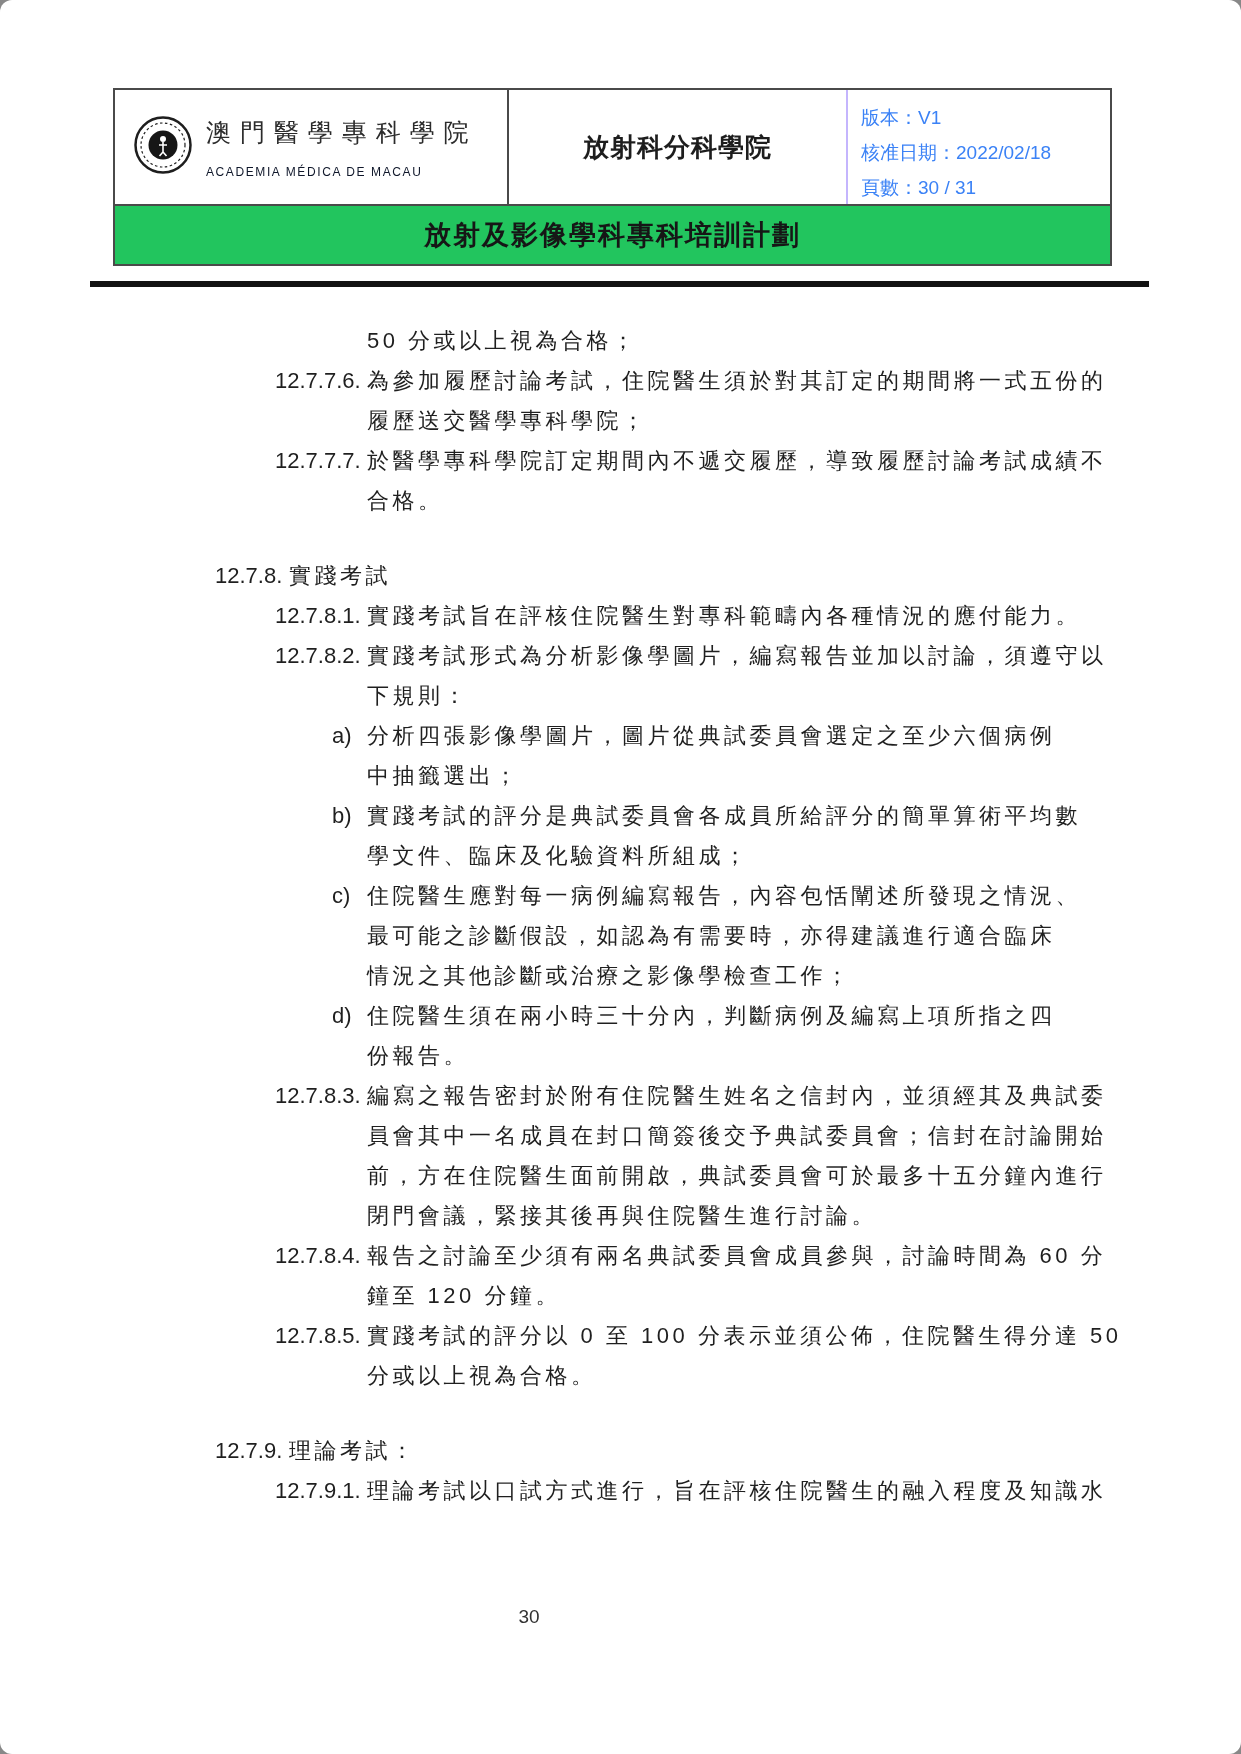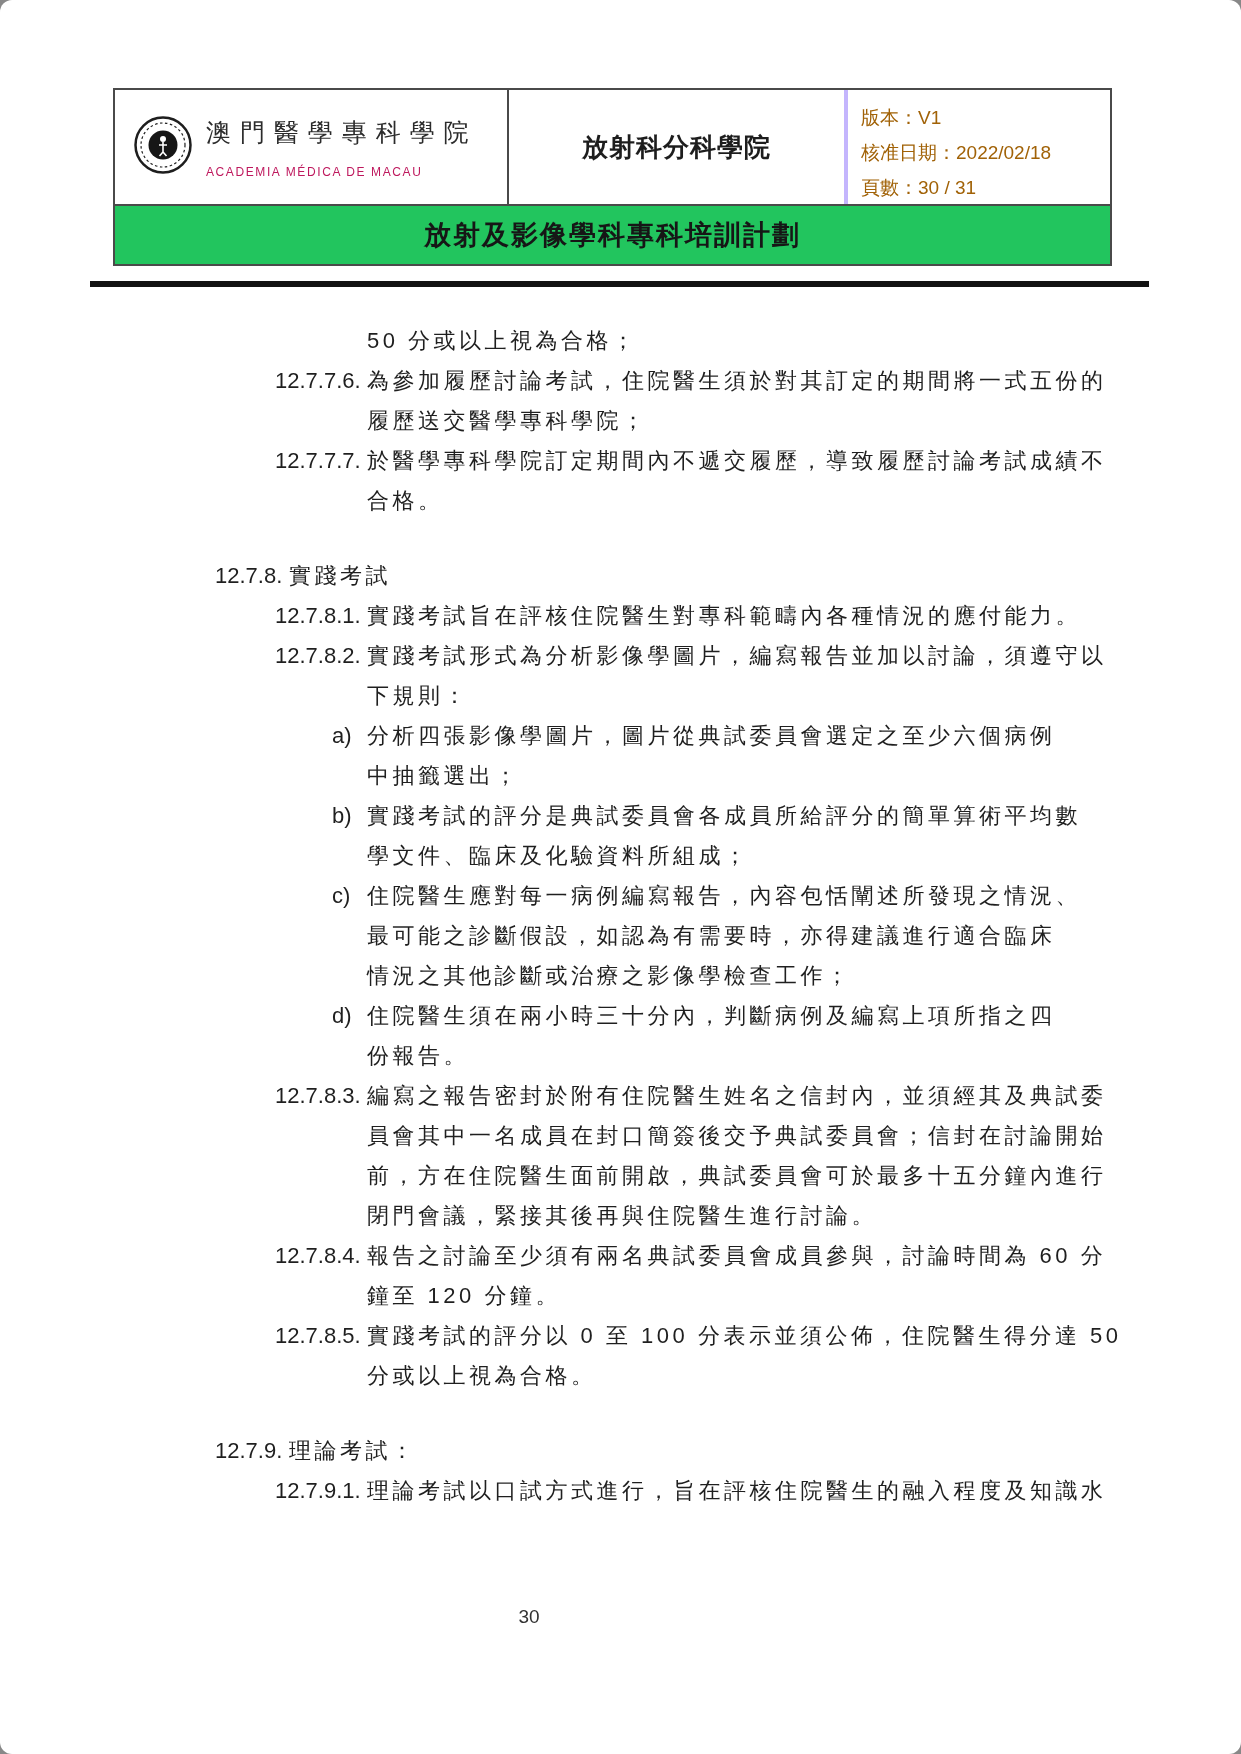--- a/index.html
+++ b/index.html
@@ -24,31 +24,31 @@
   }
   .header-row1 { display:flex; height:114px; }
   .cell-logo {
     width:394px;
     border-right:2px solid #4a4a4a;
     display:flex; align-items:center;
     padding-left:18px; gap:13px;
   }
   .seal { flex:none; }
   .org-zh { font-size:25px; color:#2b2b2b; letter-spacing:1px; white-space:nowrap; }
-  .org-en { font-size:12px; color:#be185d; letter-spacing:1.6px; margin-top:16px; white-space:nowrap; }
+  .org-en { font-size:12px; color:#0f172a; letter-spacing:1.6px; margin-top:16px; white-space:nowrap; }
   .cell-title {
     flex:1;
-    border-right:4px solid #c4b5fd;
+    border-right:2px solid #c4b5fd;
     display:flex; align-items:center; justify-content:center;
     font-size:26px; font-weight:bold; color:#1d1d1d; letter-spacing:1px;
   }
   .cell-meta {
     width:262px;
     padding:10px 0 0 13px;
-    font-size:19px; line-height:35px; color:#a16207;
+    font-size:19px; line-height:35px; color:#3b82f6;
     white-space:nowrap;
   }
   .header-row2 {
     border-top:2px solid #4a4a4a;
     background:#22c55e;
     height:60px;
     display:flex; align-items:center; justify-content:center;
     font-size:27px; font-weight:bold; color:#161616; letter-spacing:2px;
   }
 

